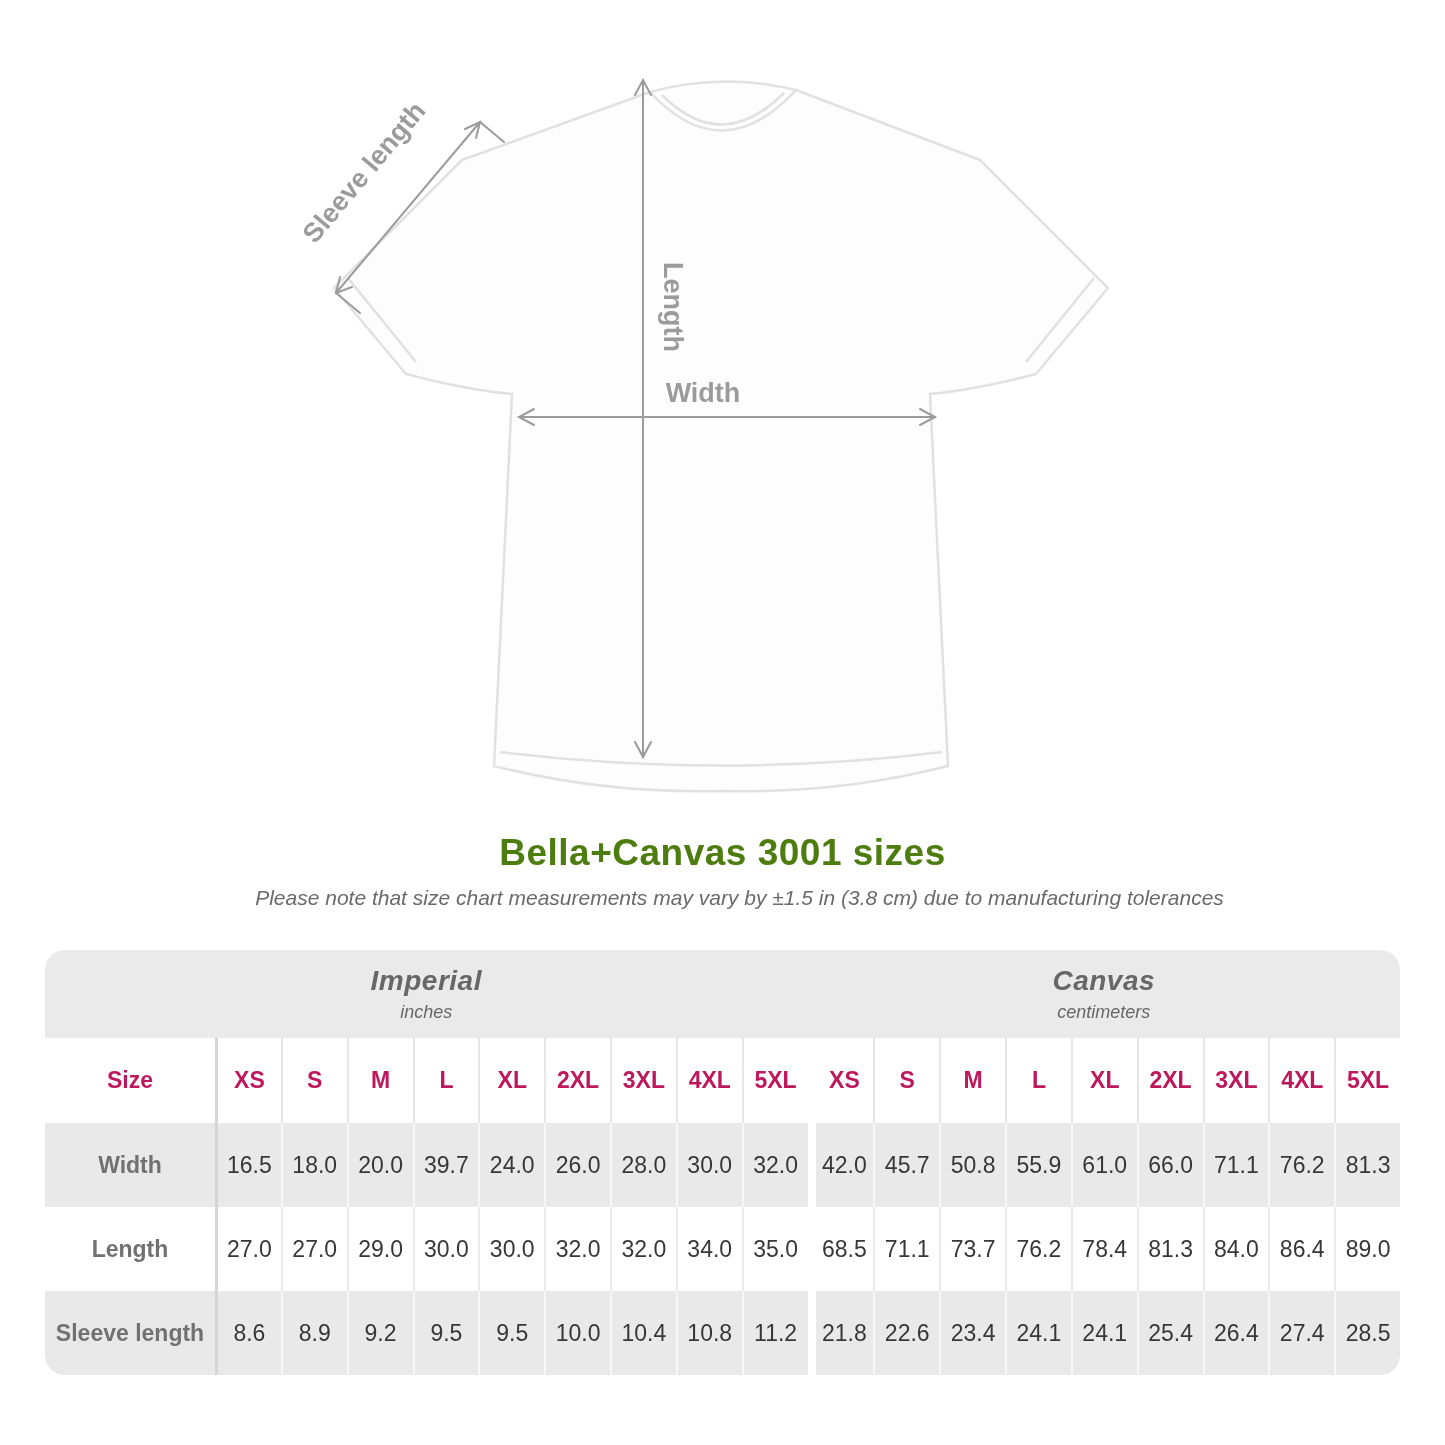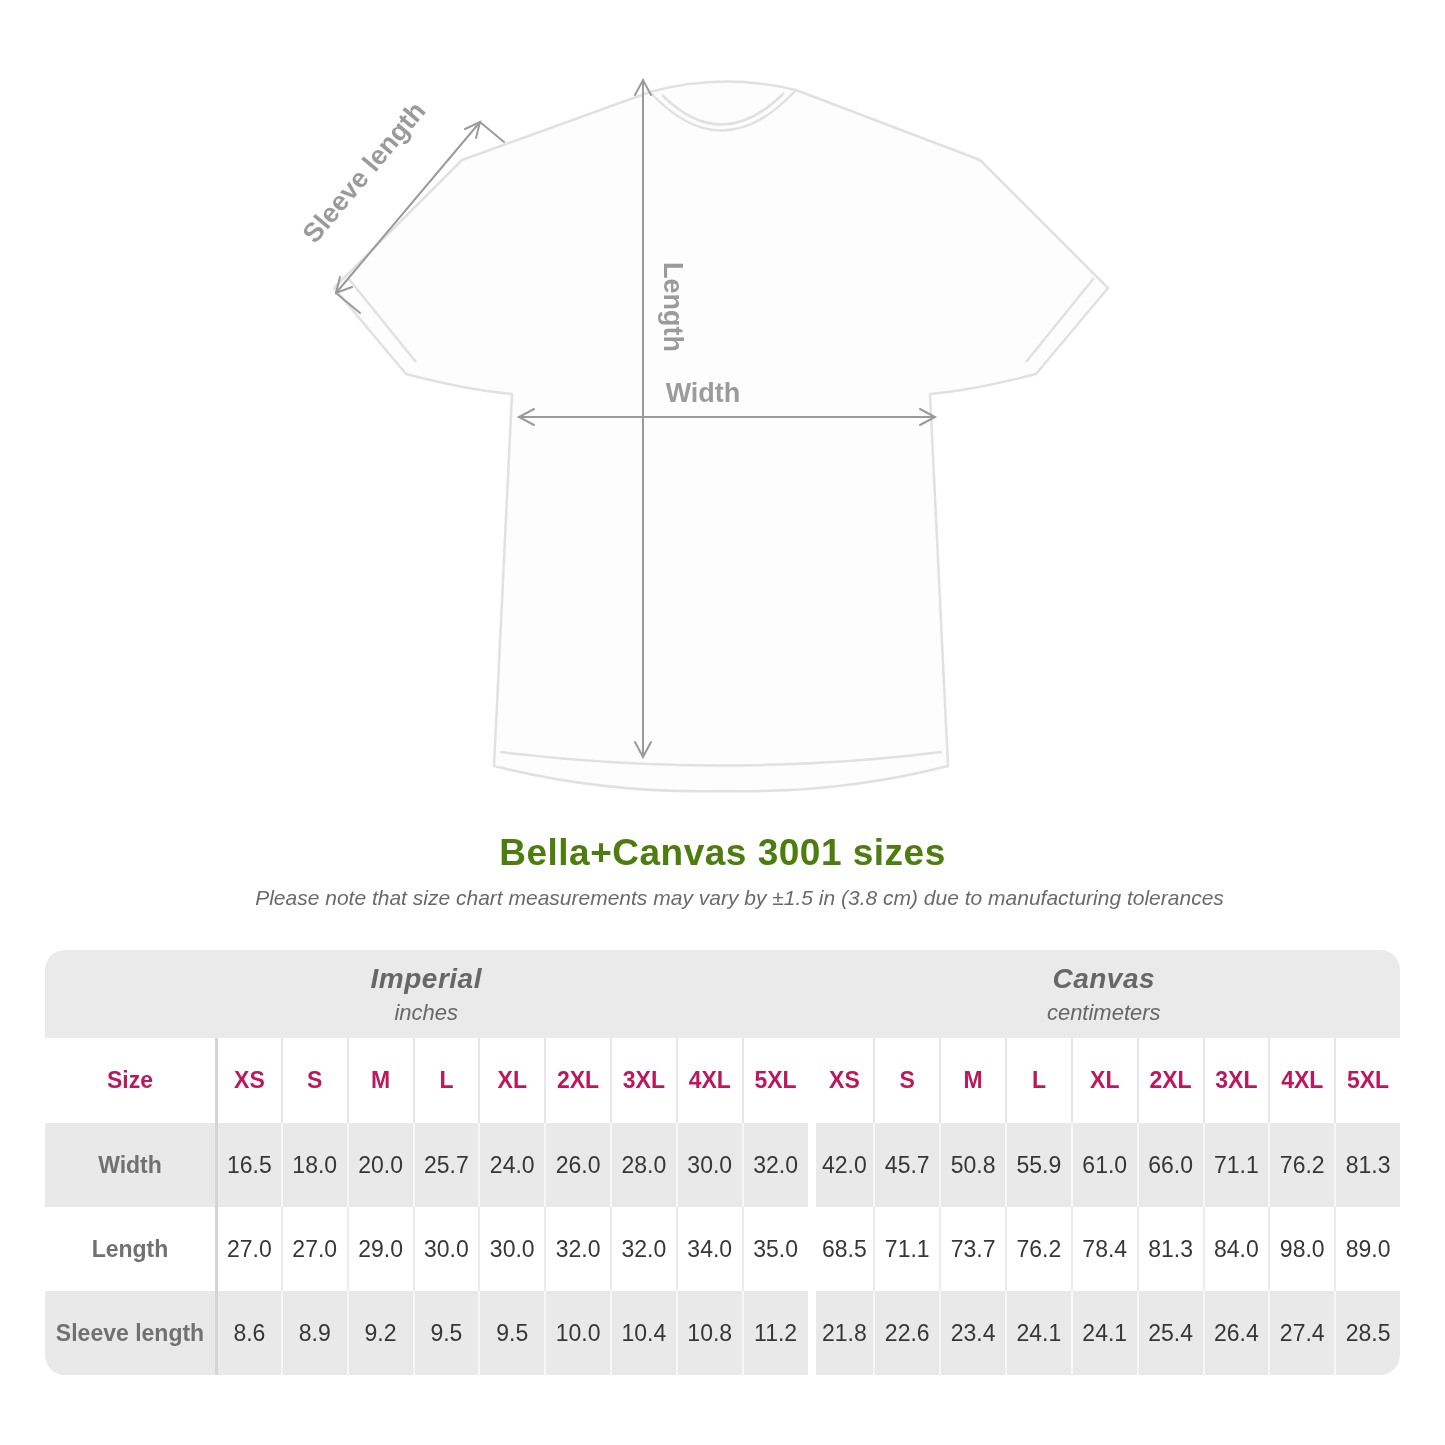--- a/index.html
+++ b/index.html
@@ -27,21 +27,21 @@
   .unit-band {
     display:grid; grid-template-columns:170px repeat(18, 1fr);
     background:#eaeaea; height:88px; border-radius:20px 20px 0 0;
   }
   .unit-group {
     display:flex; flex-direction:column; align-items:center; justify-content:center; gap:5px;
   }
   .unit-imperial { grid-column:1 / span 10; }
   .unit-metric   { grid-column:11 / span 9; }
   .unit-name { font-size:28px; font-weight:bold; font-style:italic; color:#676767; letter-spacing:0.5px; }
-  .unit-sub  { font-size:22px; font-style:italic; color:#676767; }
+  .unit-sub  { font-size:18px; font-style:italic; color:#676767; }
 
   .trow {
     display:grid; grid-template-columns:170px repeat(18, 1fr);
   }
   .header-row { height:85px; background:#ffffff; }
   .data-row   { height:84px; }
   .gray-row   { background:#e9e9e9; }
   .white-row  { background:#ffffff; }
   .trow:last-child { border-radius:0 0 20px 20px; overflow:hidden; }
 
@@ -137,21 +137,21 @@
         <div class="cell">2XL</div>
         <div class="cell">3XL</div>
         <div class="cell">4XL</div>
         <div class="cell">5XL</div>
       </div>
       <div class="trow data-row gray-row">
         <div class="cell label-cell">Width</div>
         <div class="cell first-data">16.5</div>
         <div class="cell">18.0</div>
         <div class="cell">20.0</div>
-        <div class="cell">25.7</div>
+        <div class="cell">39.7</div>
         <div class="cell">24.0</div>
         <div class="cell">26.0</div>
         <div class="cell">28.0</div>
         <div class="cell">30.0</div>
         <div class="cell">32.0</div>
         <div class="cell metric-start">42.0</div>
         <div class="cell">45.7</div>
         <div class="cell">50.8</div>
         <div class="cell">55.9</div>
         <div class="cell">61.0</div>
@@ -171,21 +171,21 @@
         <div class="cell">32.0</div>
         <div class="cell">34.0</div>
         <div class="cell">35.0</div>
         <div class="cell metric-start">68.5</div>
         <div class="cell">71.1</div>
         <div class="cell">73.7</div>
         <div class="cell">76.2</div>
         <div class="cell">78.4</div>
         <div class="cell">81.3</div>
         <div class="cell">84.0</div>
-        <div class="cell">98.0</div>
+        <div class="cell">86.4</div>
         <div class="cell">89.0</div>
       </div>
       <div class="trow data-row gray-row">
         <div class="cell label-cell">Sleeve length</div>
         <div class="cell first-data">8.6</div>
         <div class="cell">8.9</div>
         <div class="cell">9.2</div>
         <div class="cell">9.5</div>
         <div class="cell">9.5</div>
         <div class="cell">10.0</div>

